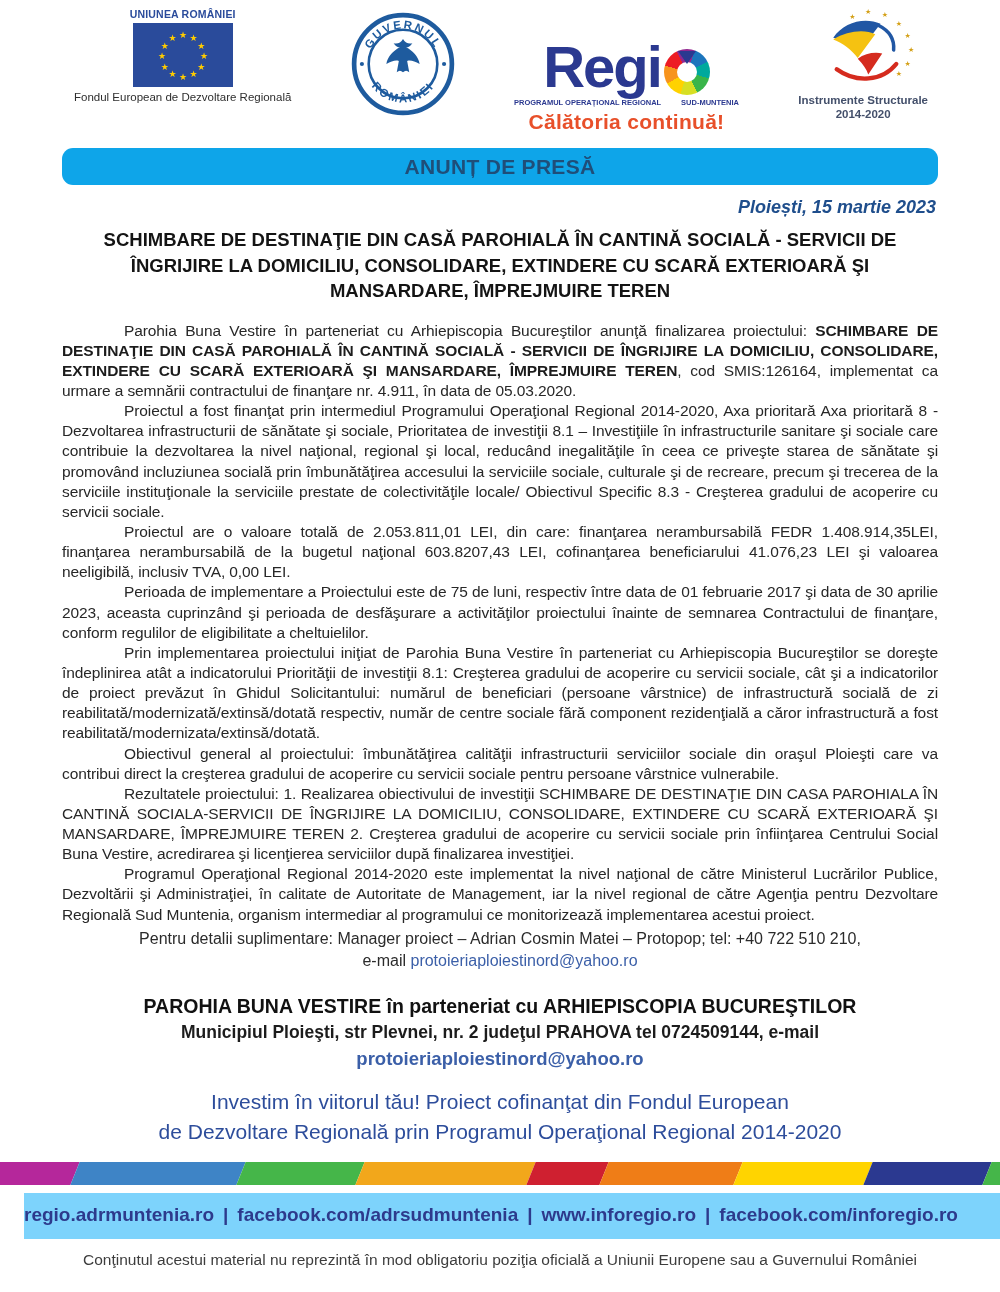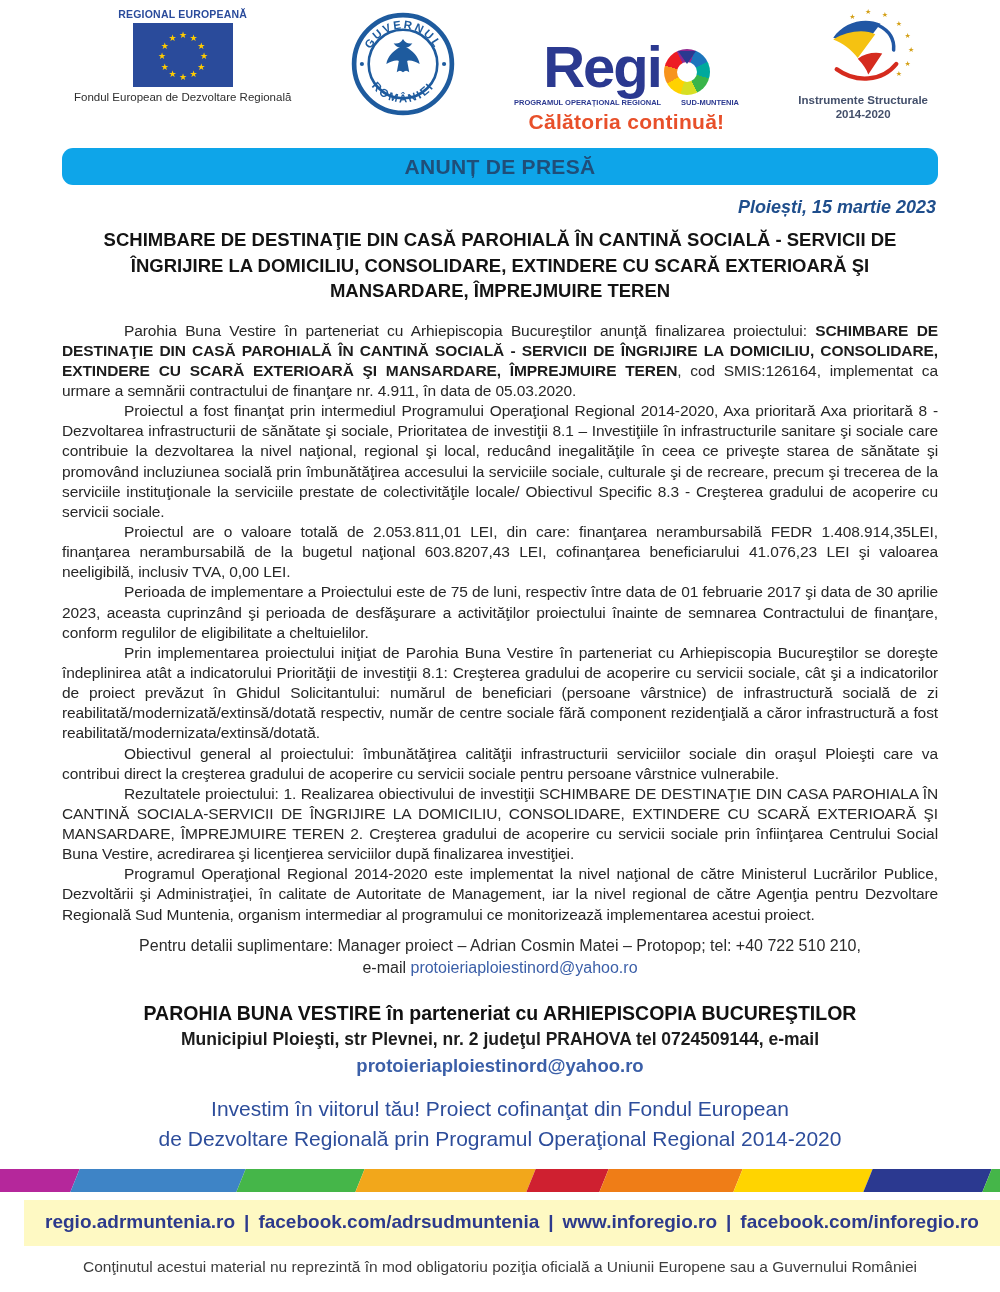--- a/index.html
+++ b/index.html
@@ -40,21 +40,21 @@
   .dateline { margin: 12px 64px 0; text-align:right; font-size:18px;
     font-weight:bold; font-style:italic; color:#1f4e8c; }
   .title { margin: 9px 60px 0; text-align:center; font-weight:bold;
     font-size:18.5px; line-height:1.38; color:#141414; }
   
   .bodytext { margin: 17px 62px 0; font-size:15.5px; line-height:1.3;
     text-align:justify; color:#272727; letter-spacing:-0.1px; }
   .bodytext p { text-indent:62px; }
   .bodytext strong { color:#1c1c1c; }
   
-  .contact { margin-top:10px; text-align:center; font-size:16px; line-height:1.4; color:#2b2b2b; }
+  .contact { margin-top:3px; text-align:center; font-size:16px; line-height:1.4; color:#2b2b2b; }
   .email-link { color:#3b5fa8; cursor:pointer; }
   .org { margin-top:20px; text-align:center; line-height:1.35; }
   .org-1 { font-size:19.5px; font-weight:bold; color:#111; }
   .org-2 { font-size:17.5px; font-weight:bold; color:#1c1c1c; margin-top:2px; }
   .org-3 { font-size:18.5px; font-weight:bold; margin-top:3px; }
   
   .slogan { margin-top:15px; text-align:center; font-size:21px; line-height:1.42;
     color:#2d4d9b; font-weight:500; }
   
   .rainbow { margin-top:15px; height:23px; position:relative; overflow:hidden; }
@@ -63,35 +63,35 @@
   .rw-0{width:9%;   background:#b5279b;}
   .rw-1{width:16%;  background:#3e84c6;}
   .rw-2{width:11.5%;background:#45b649;}
   .rw-3{width:16.5%;background:#f2a71b;}
   .rw-4{width:7%;   background:#cf2030;}
   .rw-5{width:13%;  background:#ef7d17;}
   .rw-6{width:12.5%;background:#ffd400;}
   .rw-7{width:11.5%;background:#2b3990;}
   .rw-8{width:3%;   background:#45b649;}
   
-  .linksbar { margin-top:8px; background:#fef9c3; padding:11px 0 13px;
-    text-align:center; font-weight:bold; font-size:19px; color:#2d3a8c;margin-left:24px; }
+  .linksbar { margin-top:8px; background:#7dd3fc; padding:11px 0 13px;
+    text-align:left; font-weight:bold; font-size:19px; color:#2d3a8c;margin-left:24px; }
   .linksbar .sep { margin:0 9px; color:#2d3a8c; }
   .linksbar .flink { cursor:pointer; }
   .disclaimer { margin-top:12px; text-align:center; font-size:15.5px; color:#3d3d3d; }
 </style>
 </head>
 <body>
 
 <div class="page">
 
   <div class="logos">
 
     <div class="logo-block">
-      <div class="eu-top">REGIONAL EUROPEANĂ</div>
+      <div class="eu-top">UNIUNEA ROMÂNIEI</div>
       <svg width="100" height="64" viewBox="0 0 100 64">
         <rect x="0" y="0" width="100" height="64" fill="#2a4b9b"></rect>
         <g fill="#ffcc00" font-size="9" text-anchor="middle" font-family="DejaVu Sans, sans-serif">
           <text x="50" y="15">★</text>
             <text x="60.5" y="17.8">★</text>
           <text x="68.2" y="25.5">★</text>
             <text x="71" y="36">★</text>
           <text x="68.2" y="46.5">★</text>
             <text x="60.5" y="54.2">★</text>
           <text x="50" y="57">★</text>

